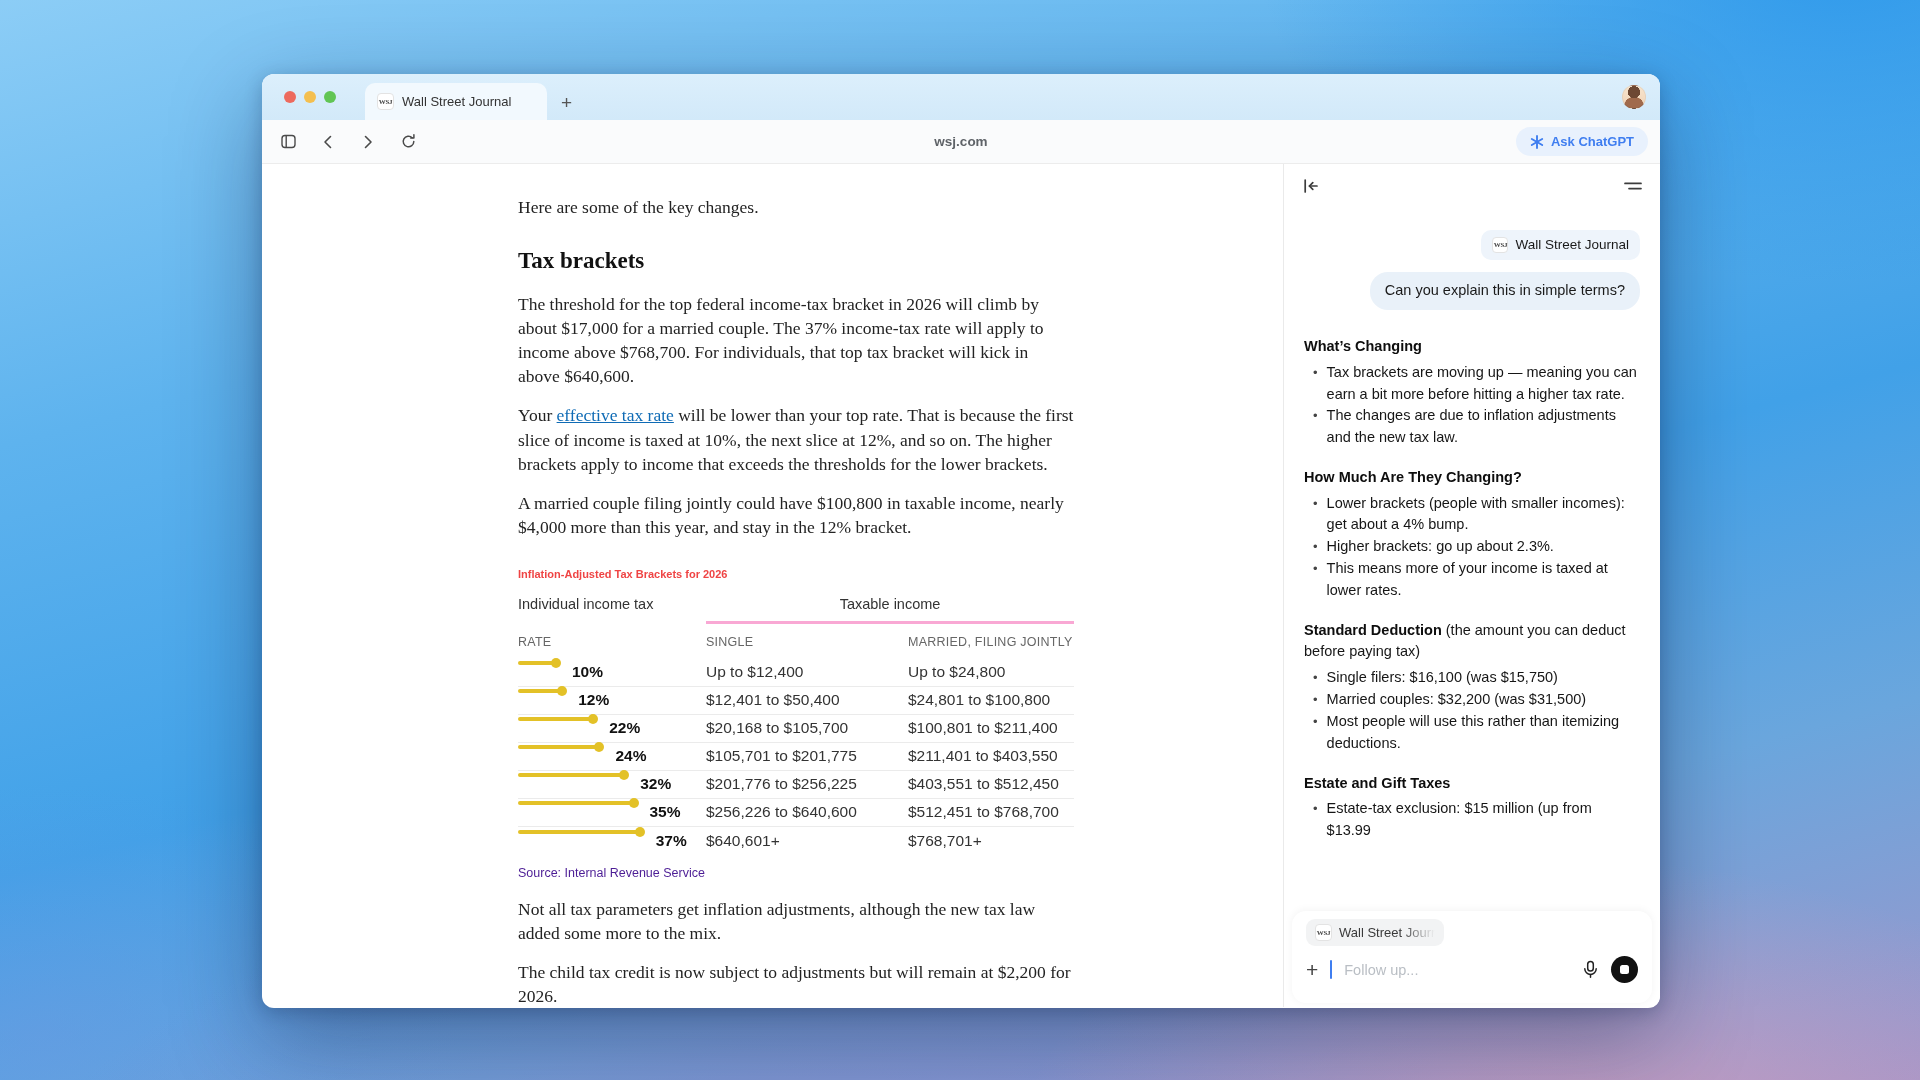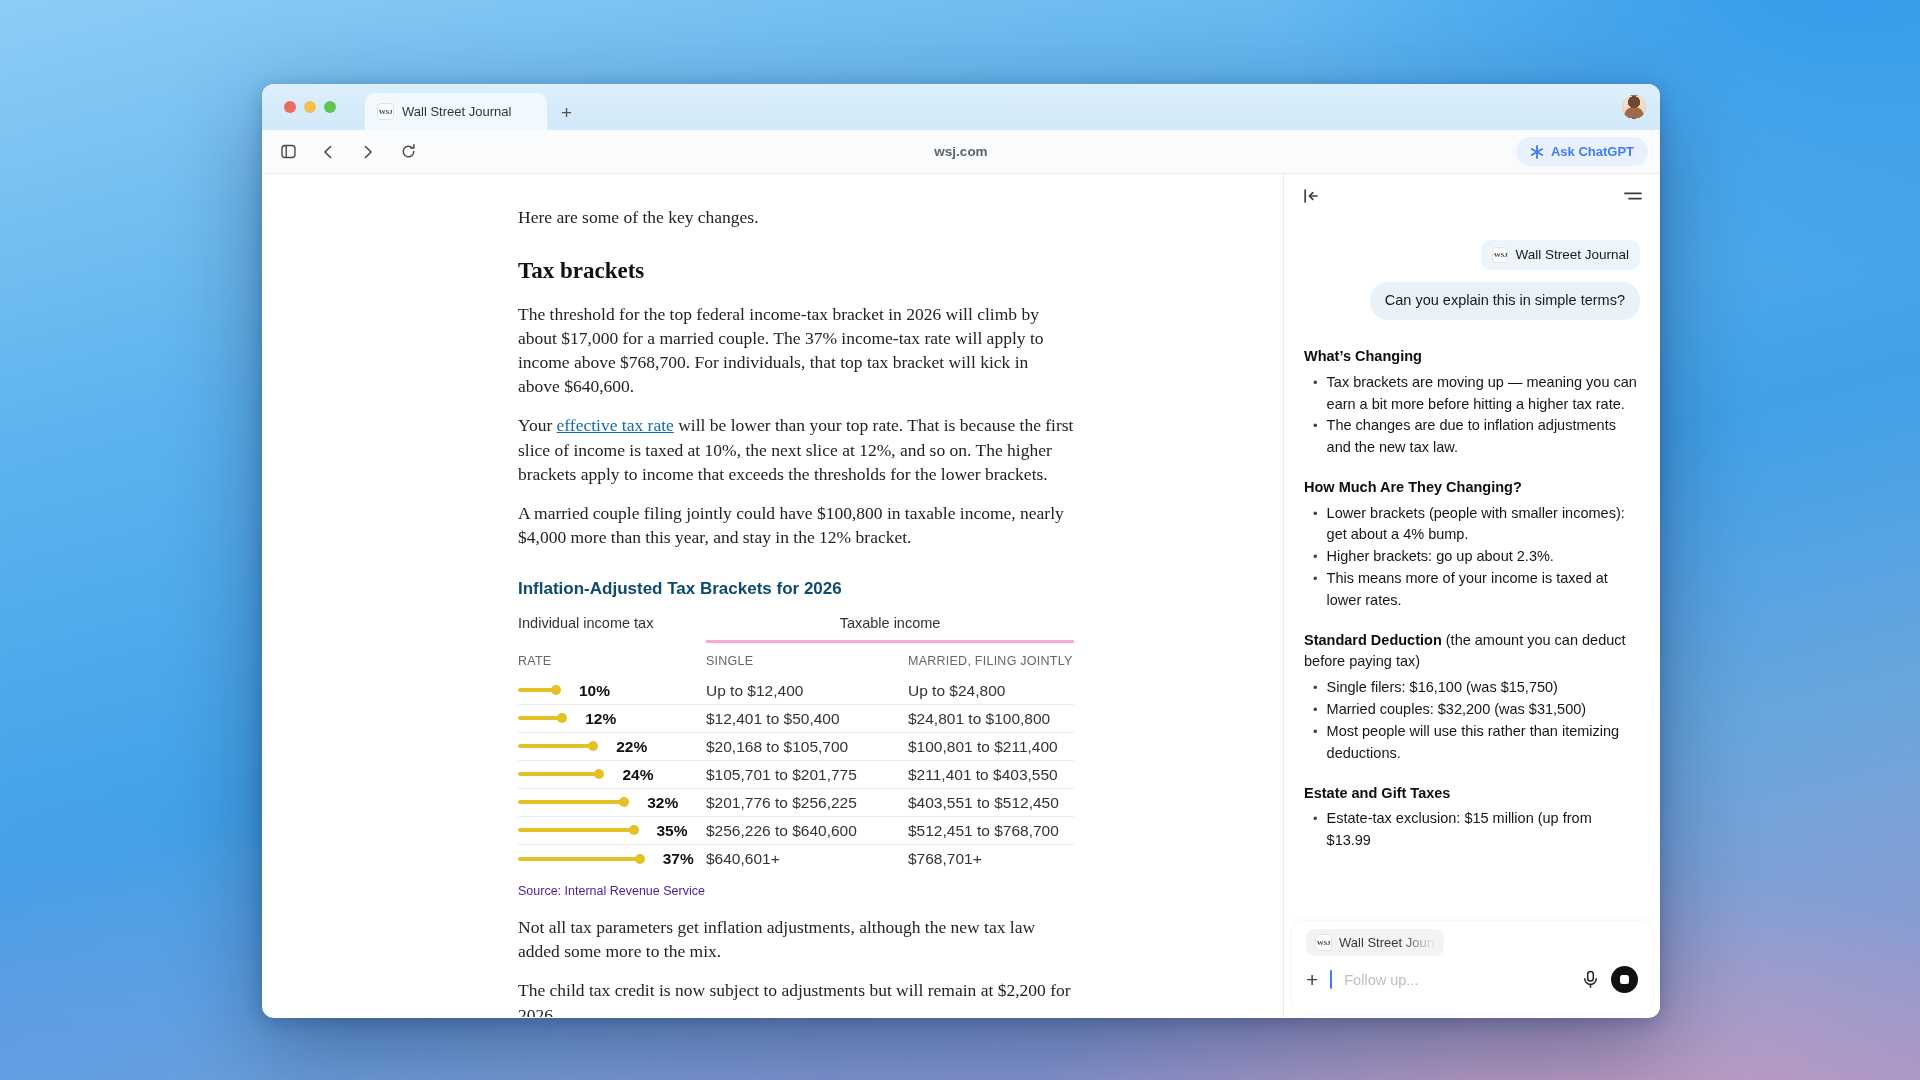--- a/index.html
+++ b/index.html
@@ -6,21 +6,21 @@
   html,body { width:1920px; height:1080px; overflow:hidden; font-family:"Liberation Sans", sans-serif; }
   body {
     background:
       radial-gradient(900px 460px at 82% 106%, rgba(232,158,182,.60), transparent 62%),
       radial-gradient(1300px 620px at 45% 118%, rgba(148,128,200,.65), transparent 68%),
       radial-gradient(700px 420px at 2% 96%, rgba(110,150,225,.45), transparent 60%),
       radial-gradient(900px 500px at 96% -4%, rgba(40,150,235,.85), transparent 65%),
       linear-gradient(165deg, #8ccdf6 0%, #5eb3ee 28%, #41a1e8 55%, #6aa6dd 76%, #9e96ca 100%);
   }
   .window {
-    position:absolute; left:262px; top:84px; width:1398px; height:934px;
+    position:absolute; left:262px; top:74px; width:1398px; height:934px;
     border-radius:12px; overflow:hidden; background:#fff;
     box-shadow:0 30px 90px rgba(10,20,60,.38), 0 4px 18px rgba(10,20,60,.22);
   }
   
   .tabbar { height:46px; background:linear-gradient(#dceffc,#d2e9f9); display:flex; align-items:flex-end; position:relative; }
   .lights { position:absolute; left:22px; top:17px; display:flex; gap:8px; }
   .light { width:12px; height:12px; border-radius:50%; }
   .light.red{ background:#ed6a5e; } .light.yellow{ background:#f4bf4f; } .light.green{ background:#61c554; }
   .tab {
     margin-left:103px; width:182px; height:37px; background:#f2f9fe;
@@ -46,29 +46,29 @@
   
   .content { display:flex; height:843px;margin-left:47px; }
   .article-pane { flex:1; background:#fff; overflow:hidden; }
   .article { width:556px; margin:0 auto; padding-top:16px;
     font-family:"Liberation Serif","DejaVu Serif",serif; font-size:17.5px; color:#232323; line-height:1.38; }
   .article p { margin:15px 0; }
   .article h2 { font-size:23px; margin:26px 0 4px; color:#111; }
   .article a { color:#0f6bb5; text-decoration:underline; }
   
   .taxtable { margin-top:28px; font-family:"Liberation Sans",sans-serif; }
-  .tt-title { font-size:17px; font-weight:bold; color:#0c4a6e; }
+  .tt-title { font-size:11px; font-weight:bold; color:#ef4444; }
   .tt-group { display:grid; grid-template-columns:188px 1fr; margin-top:12px; }
   .tt-group .g1 { font-size:14.5px; color:#333; }
   .tt-group .g2 { font-size:14.5px; color:#333; text-align:center; border-bottom:3px solid #f9a8d4; padding-bottom:7px; }
   .tt-head { display:grid; grid-template-columns:188px 202px 1fr; margin-top:10px; padding-bottom:7px; }
   .tt-head span { font-size:12.5px; color:#666; letter-spacing:.02em; }
   .tt-row { display:grid; grid-template-columns:188px 202px 1fr; align-items:center; height:28px; border-bottom:1px solid #ebebeb; }
   .tt-row:last-child { border-bottom:none; }
-  .rate-cell { display:flex; align-items:center; gap:22px; }
+  .rate-cell { display:flex; align-items:flex-start; gap:15px; }
   .bar { position:relative; height:4px; background:#e3c127; border-radius:2px; }
   .bar .dot { position:absolute; right:-4px; top:-3px; width:10px; height:10px; border-radius:50%; background:#e3c127; }
   .rate-label { font-weight:bold; font-size:15.5px; color:#111; }
   .cell { font-size:15.5px; color:#333; }
   .tt-source { margin-top:10px; font-size:12.5px; color:#4c1d95; }
   
   .sidebar { width:377px; border-left:1px solid #eaeaea; position:relative; background:#fff; overflow:hidden; }
   .sb-head { height:44px; display:flex; align-items:center; justify-content:space-between; padding:0 18px; }
   .sb-icon { color:#3c3c3c; display:flex; }
   .chat { padding:4px 20px 0; font-size:14.5px; color:#161616; line-height:1.5; }

